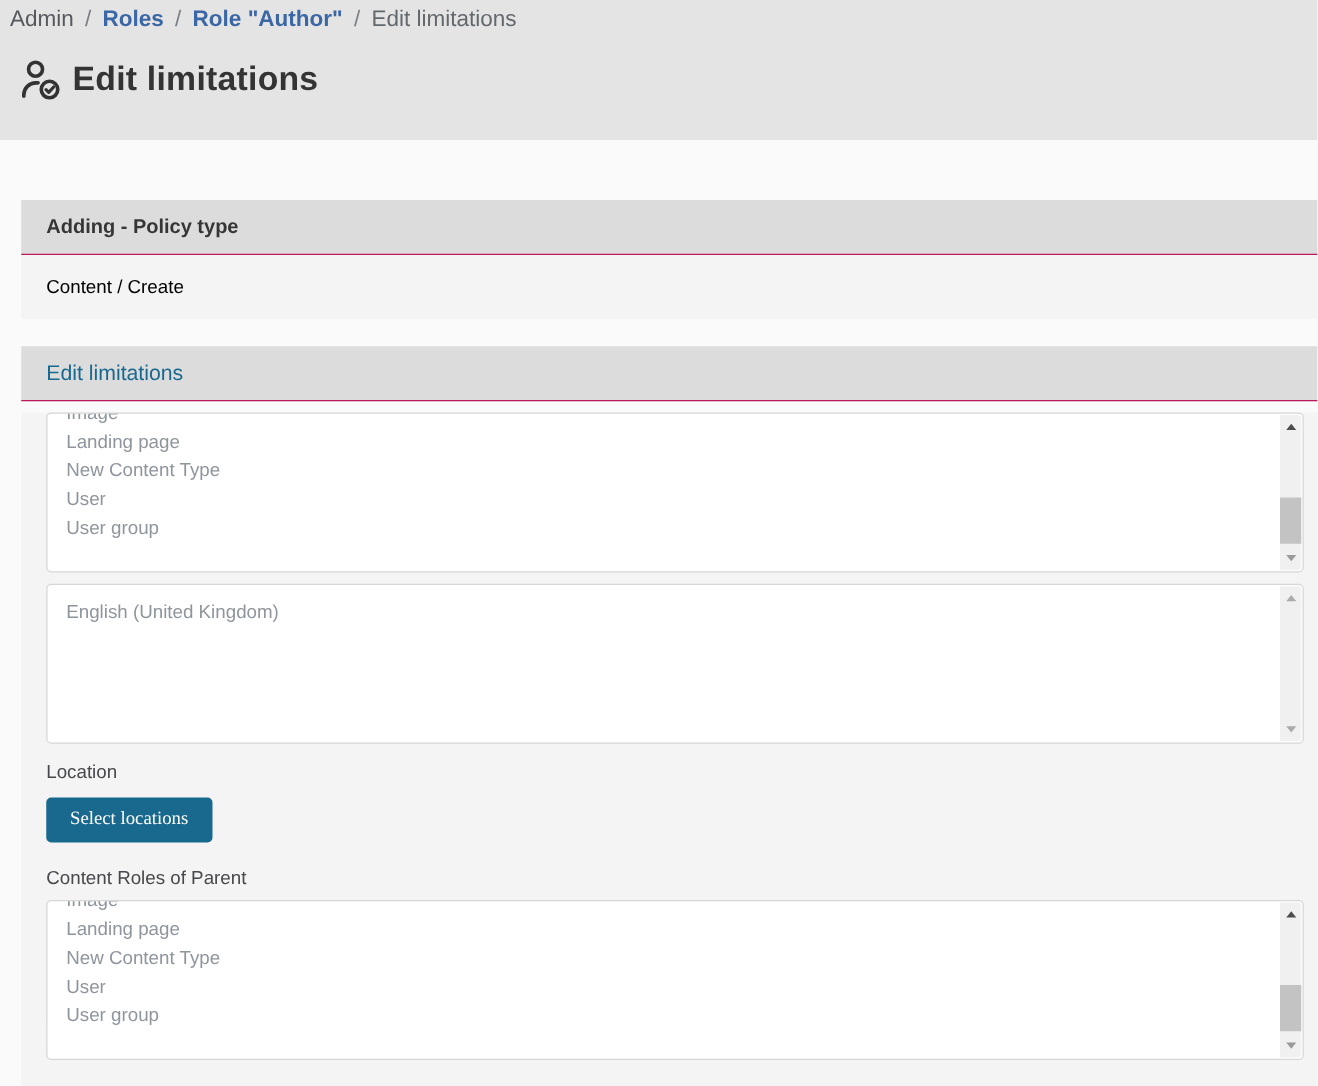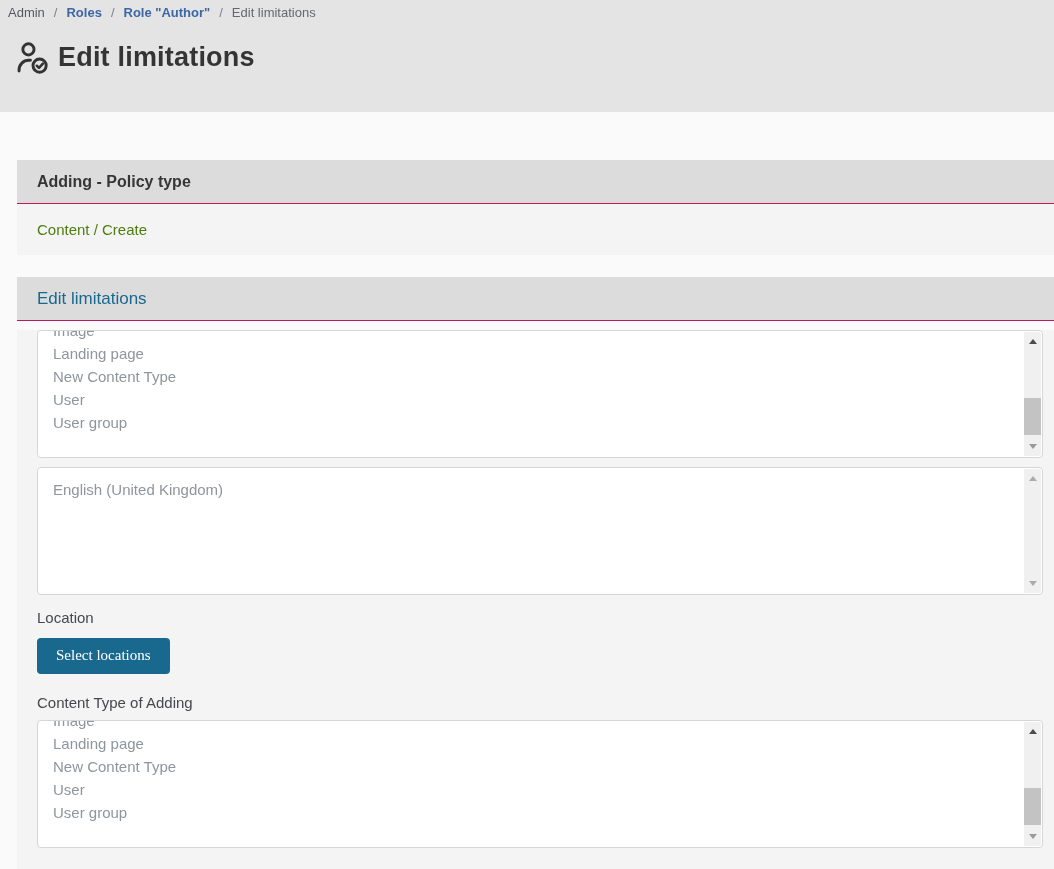--- a/index.html
+++ b/index.html
@@ -11,21 +11,21 @@
     color: #46484b;
   }
   
   .top-header {
     background: #e5e4e5;
     height: 112px;
     box-sizing: border-box;
     padding: 5px 0 0 8px;
   }
   .breadcrumb {
-    font-size: 13px;
+    font-size: 18px;
     color: #55595d;
     display: flex;
     align-items: center;
     gap: 9px;
   }
   .breadcrumb a {
     color: #3c67a5;
     text-decoration: none;
     cursor: pointer;
     font-weight: bold;
@@ -70,21 +70,21 @@
     color: #19688e;
   }
   .policy-body {
     background: #f4f4f4;
     height: 51px;
     display: flex;
     align-items: center;
     padding-left: 20px;
     box-sizing: border-box;
     font-size: 15px;
-    color: #4d7c0f;
+    color: #000000;
   }
   .limitations-body {
     background: #f4f4f4;
     box-sizing: border-box;
     padding: 0 11px 6px 20px;
     min-height: 547px;
   }
   .field-label {
     font-size: 15px;
     color: #46484b;
@@ -223,21 +223,21 @@
           </ul>
           <div class="sbar idle">
             <span class="sb-up"></span>
             <span class="sb-down"></span>
           </div>
         </div>
 
         <div class="field-label tight">Location</div>
         <button class="btn-primary">Select locations</button>
 
-        <div class="field-label" style="padding-top:20px">Content Type of Adding</div>
+        <div class="field-label" style="padding-top:20px">Content Roles of Parent</div>
         <div class="listbox">
           <ul class="clipped">
             <li>Image</li>
             <li>Landing page</li>
             <li>New Content Type</li>
             <li>User</li>
             <li>User group</li>
           </ul>
           <div class="sbar">
             <span class="sb-up"></span>

